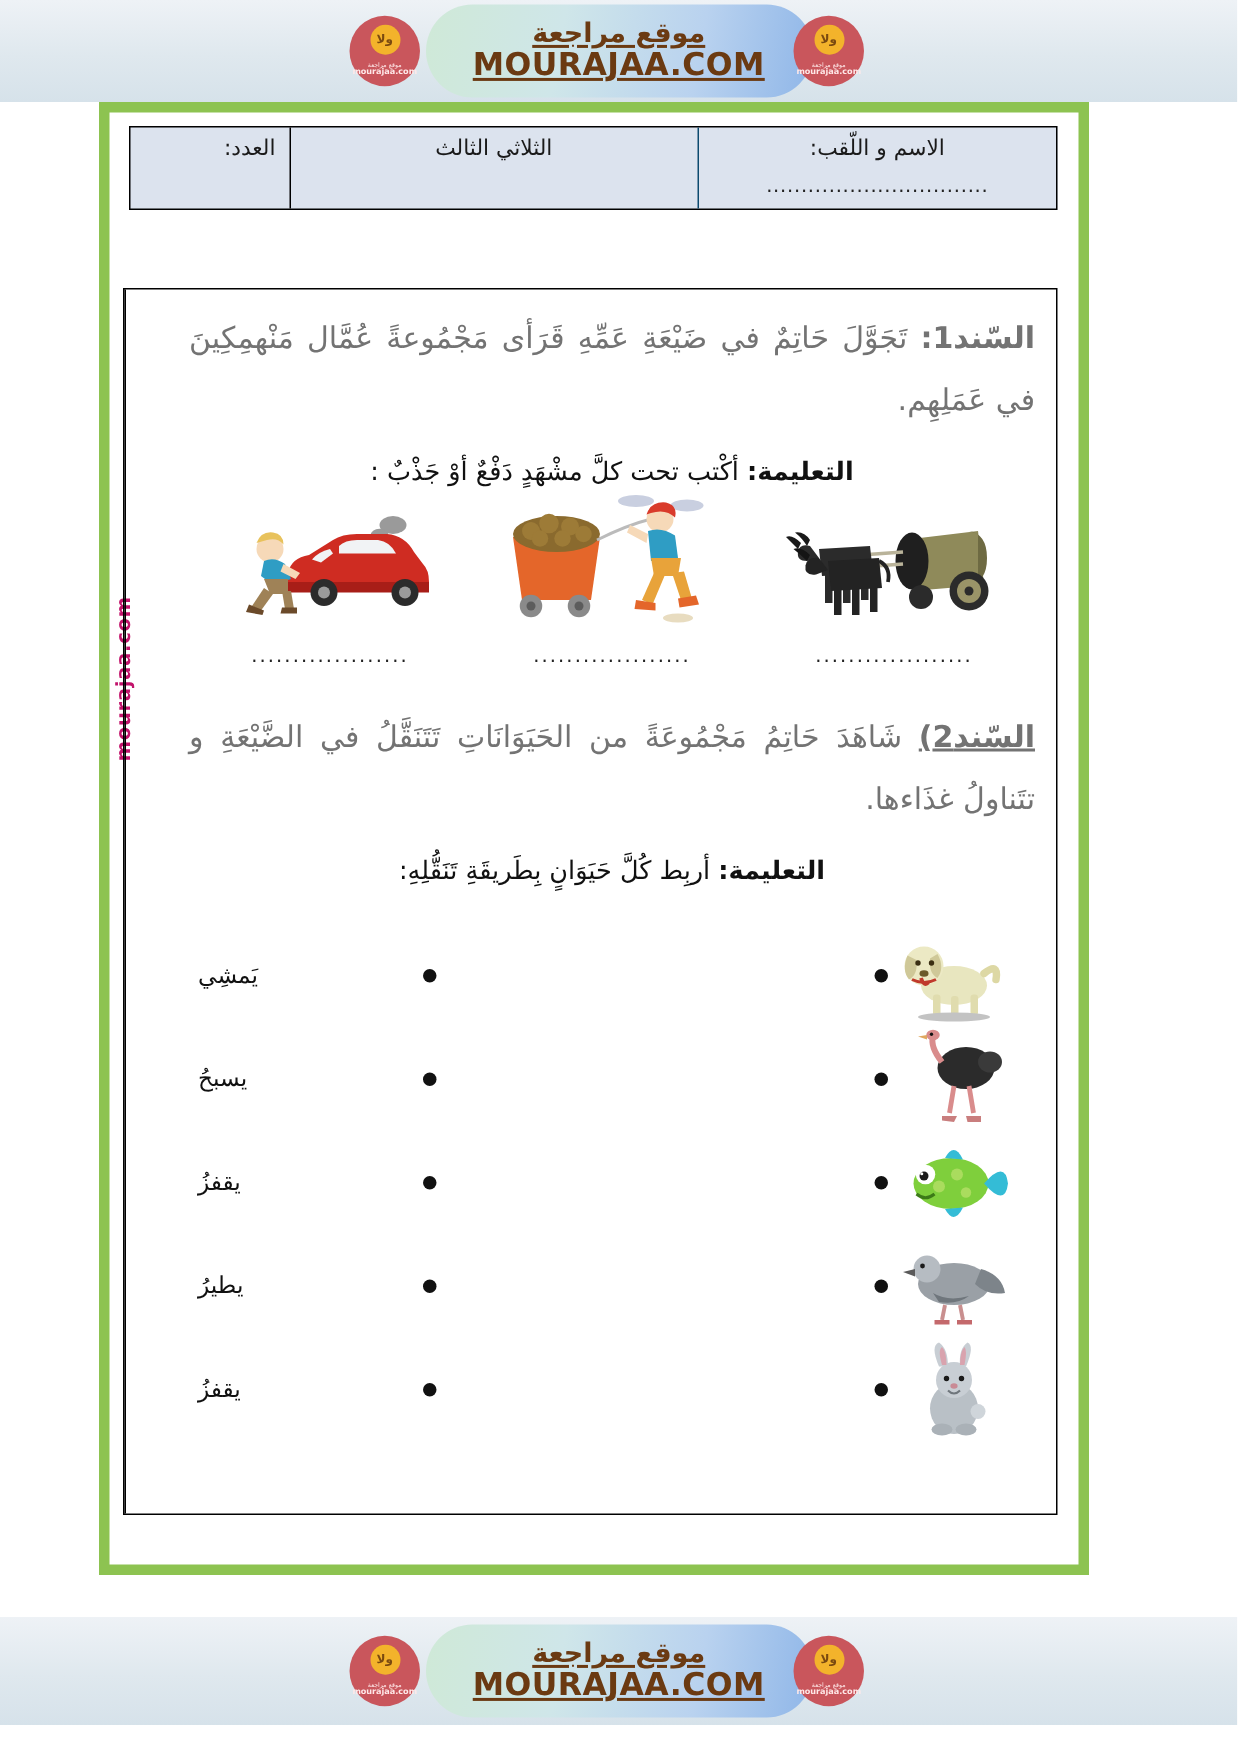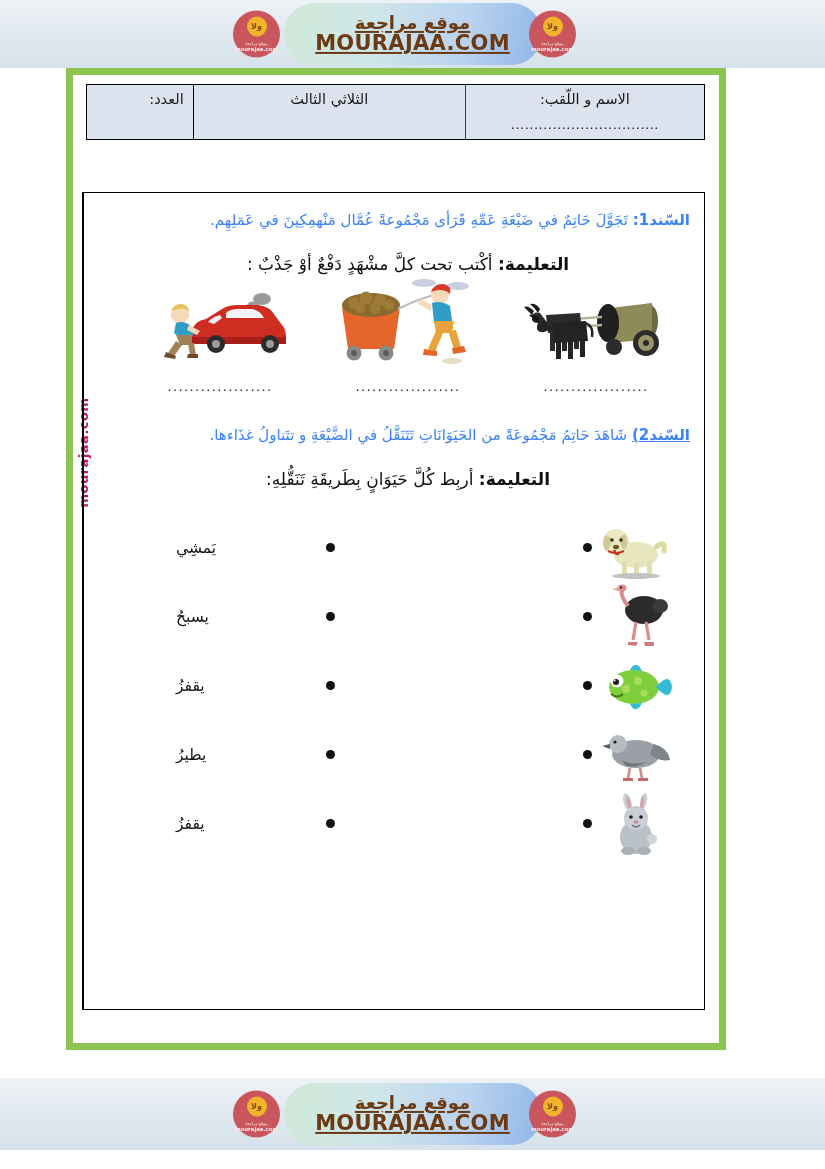--- a/index.html
+++ b/index.html
@@ -192,23 +192,23 @@
   }
   .col-main {
     flex: 1;
     box-sizing: border-box;
     padding: 12px 14px 10px 14px;
     position: relative;
   }
 
   
   .q-text {
-    font-size: 15px;
+    font-size: 20px;
     line-height: 2.05;
-    color: #3b82f6;
+    color: #737373;
     text-align: justify;
     margin: 0;
   }
   .q-text .lbl { font-weight: bold; }
   .q-text .lbl-ul { font-weight: bold; text-decoration: underline; }
   .q-instr {
     font-size: 17px;
     line-height: 1.9;
     color: #111;
     margin: 12px 0 0 0;
@@ -243,21 +243,20 @@
     color: #222;
     text-align: center;
   }
 
   
   .match {
     margin-top: 18px;
     display: flex;
     flex-direction: column;
     gap: 0;
-    margin-left: 44px;
   }
   .match-row {
     display: flex;
     flex-direction: row;
     align-items: center;
     height: 69px;
   }
   .match-verb {
     width: 150px;
     text-align: left;

